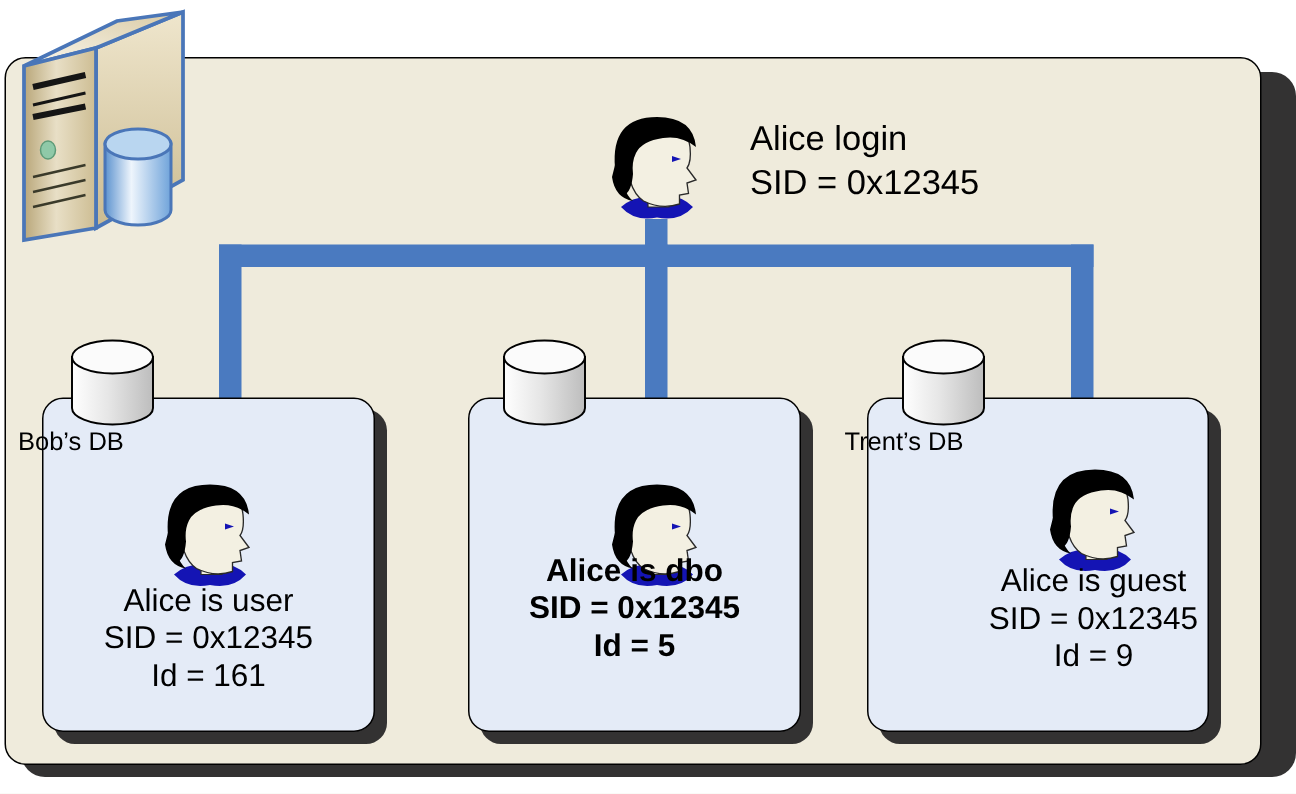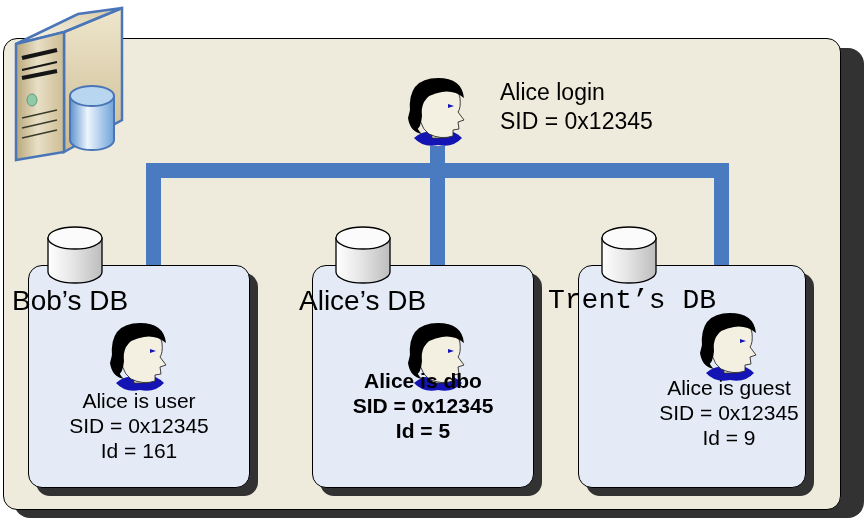--- a/index.html
+++ b/index.html
@@ -24,21 +24,21 @@
   
   .arrows{position:absolute;left:0;top:0;width:864px;height:529px;}
 
   
   .dbshadow{position:absolute;background:#333232;border-radius:14px;}
   .dbbox{
     position:absolute;background:#e4ebf7;border:1px solid #000;
     border-radius:14px;box-sizing:border-box;
   }
   .dblabel{
-    position:absolute;font-size:28px;color:#000;white-space:nowrap;
+    position:absolute;font-size:17px;color:#000;white-space:nowrap;
     font-weight:400;letter-spacing:0px;
   }
   .cyl{position:absolute;width:66px;height:66px;}
 
   .face{position:absolute;width:84px;height:84px;}
 
   .lines{
     position:absolute;text-align:center;font-size:21px;color:#000;
     line-height:25px;white-space:nowrap;
   }
@@ -166,42 +166,41 @@
     <div>SID = 0x12345</div>
     <div>Id = 161</div>
   </div>
 
   <div class="dbshadow" style="left:320px;top:273px;width:222px;height:223px;"></div>
   <div class="dbbox" style="left:312px;top:265px;width:222px;height:223px;"></div>
   <svg class="cyl" style="left:330px;top:224px;" viewBox="0 0 66 66" xmlns="http://www.w3.org/2000/svg">
     <path d="M6,14 L6,48 a27,11 0 0 0 54,0 L60,14 Z" fill="url(#gc1)" stroke="#000" stroke-width="1.3"></path>
     <ellipse cx="33" cy="14" rx="27" ry="11" fill="#fbfbfb" stroke="#000" stroke-width="1.3"></ellipse>
   </svg>
-  <div class="dblabel" style="left:299px;top:285px;">Alice’s DB</div>
   <svg class="face" style="left:396px;top:313px;" viewBox="0 0 84 84" xmlns="http://www.w3.org/2000/svg">
     <path d="M18,70 q10,-9 24,-6 q14,-4 24,6 q-9,10 -24,7 q-15,3 -24,-7 Z" fill="#1414b4"></path>
     <path d="M36,54 L36,70 L50,70 L50,52 Z" fill="#f3f0e2" stroke="#2a2a2a" stroke-width="0.8"></path>
     <path d="M22,30 q0,-18 20,-18 q20,0 22,18 q1,10 -2,14 l6,8 l-6,2 l1,7 l-6,1 l0,6 q-12,4 -24,-2 q-12,-8 -11,-36 Z" fill="#f3f0e2" stroke="#2a2a2a" stroke-width="0.9"></path>
     <path d="M14,44 q-3,-34 28,-34 q24,0 26,20 q-10,-8 -22,-6 q-14,2 -18,10 q-3,6 -2,14 q-1,12 -6,14 q-6,-6 -6,-18 Z" fill="#000"></path>
     <path d="M16,34 q2,26 10,32 q-12,-2 -14,-16 Z" fill="#000"></path>
     <polygon points="52,36 58,38 52,40" fill="#1414b4"></polygon>
   </svg>
   <div class="lines" style="left:312px;top:368px;width:222px;font-weight:bold;">
     <div>Alice is dbo</div>
     <div>SID = 0x12345</div>
     <div>Id = 5</div>
   </div>
 
   <div class="dbshadow" style="left:586px;top:273px;width:228px;height:223px;"></div>
   <div class="dbbox" style="left:578px;top:265px;width:228px;height:223px;"></div>
   <svg class="cyl" style="left:596px;top:224px;" viewBox="0 0 66 66" xmlns="http://www.w3.org/2000/svg">
     <path d="M6,14 L6,48 a27,11 0 0 0 54,0 L60,14 Z" fill="url(#gc1)" stroke="#000" stroke-width="1.3"></path>
     <ellipse cx="33" cy="14" rx="27" ry="11" fill="#fbfbfb" stroke="#000" stroke-width="1.3"></ellipse>
   </svg>
-  <div class="dblabel" style="left:548px;top:285px;font-family:Liberation Mono, monospace;">Trent’s DB</div>
+  <div class="dblabel" style="left:563px;top:285px;">Trent’s DB</div>
   <svg class="face" style="left:688px;top:303px;" viewBox="0 0 84 84" xmlns="http://www.w3.org/2000/svg">
     <path d="M18,70 q10,-9 24,-6 q14,-4 24,6 q-9,10 -24,7 q-15,3 -24,-7 Z" fill="#1414b4"></path>
     <path d="M36,54 L36,70 L50,70 L50,52 Z" fill="#f3f0e2" stroke="#2a2a2a" stroke-width="0.8"></path>
     <path d="M22,30 q0,-18 20,-18 q20,0 22,18 q1,10 -2,14 l6,8 l-6,2 l1,7 l-6,1 l0,6 q-12,4 -24,-2 q-12,-8 -11,-36 Z" fill="#f3f0e2" stroke="#2a2a2a" stroke-width="0.9"></path>
     <path d="M14,44 q-3,-34 28,-34 q24,0 26,20 q-10,-8 -22,-6 q-14,2 -18,10 q-3,6 -2,14 q-1,12 -6,14 q-6,-6 -6,-18 Z" fill="#000"></path>
     <path d="M16,34 q2,26 10,32 q-12,-2 -14,-16 Z" fill="#000"></path>
     <polygon points="52,36 58,38 52,40" fill="#1414b4"></polygon>
   </svg>
   <div class="lines" style="left:618px;top:375px;width:222px;">
     <div>Alice is guest</div>

